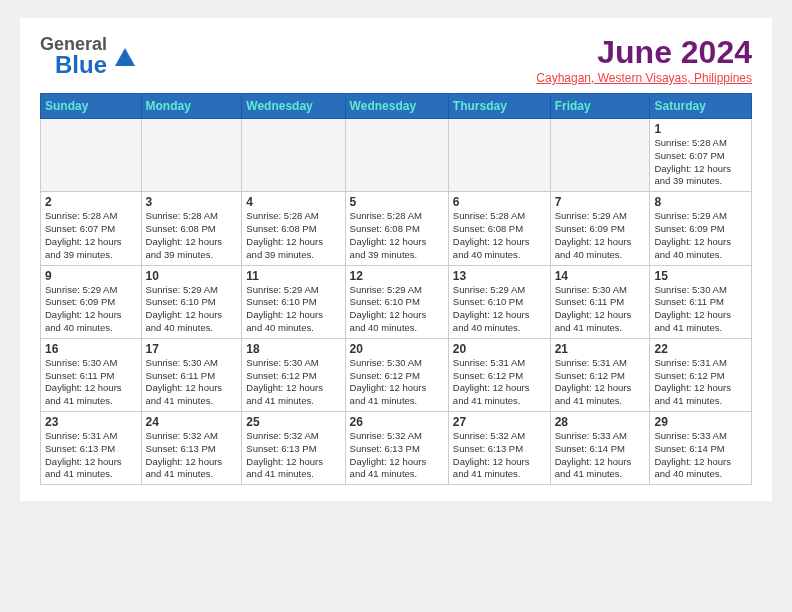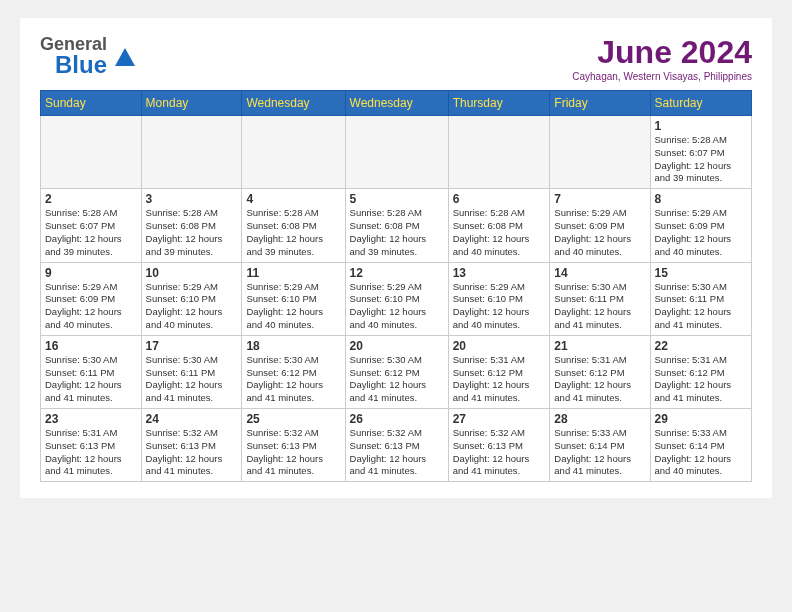--- a/index.html
+++ b/index.html
@@ -29,33 +29,34 @@
     }
     .title-block {
       text-align: right;
     }
     .month-year {
       font-size: 32px;
       font-weight: bold;
       color: #701a75;
     }
     .location {
-      font-size: 10px;
-      color: #701a75;
+      font-size: 12px;
+      color: #ef4444;
+      text-decoration: underline;
     }
     .calendar {
       width: 100%;
       border-collapse: collapse;
       margin-top: 8px;
     }
     .calendar th {
       background: #2a6ebb;
-      color: #fde047;
+      color: #5eead4;
       font-size: 12px;
-      font-weight: normal;
+      font-weight: bold;
       padding: 5px 4px;
       text-align: left;
       border: 1px solid #1a5aaa;
     }
     .calendar td {
       border: 1px solid #ccc;
       vertical-align: top;
       padding: 3px 4px;
       width: 107px;
       min-height: 70px;

